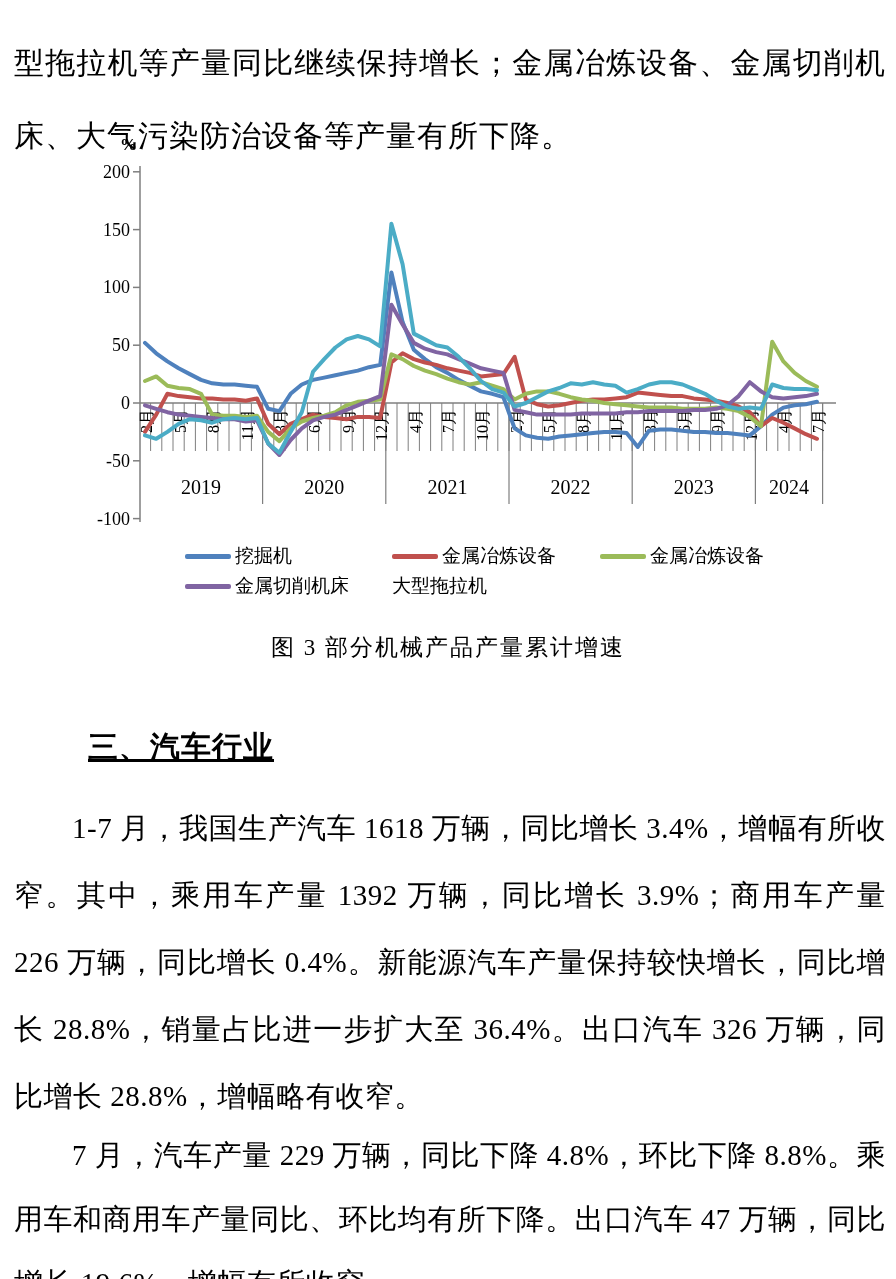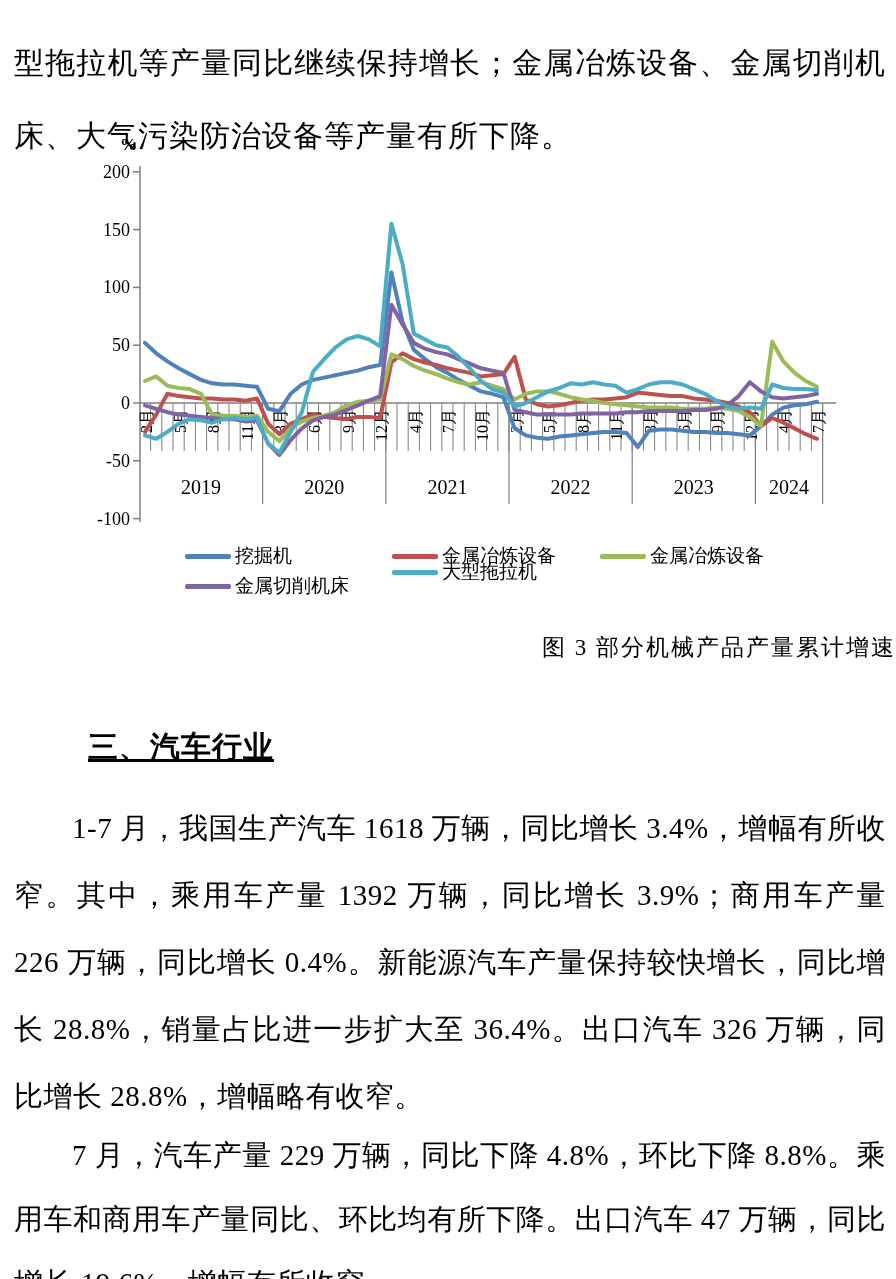--- a/index.html
+++ b/index.html
@@ -12,21 +12,21 @@
     position:absolute;top:-4px;left:14px;right:10px;
     font-size:30px;line-height:73px;text-align:justify;
     letter-spacing:1px;
   }
   .chart-wrap{position:absolute;left:96px;top:130px;width:800px;height:530px;}
   .legend{position:absolute;left:0;top:413px;width:800px;height:64px;}
   .legend-item{position:absolute;display:flex;align-items:center;height:26px;}
   .legend-swatch{display:inline-block;width:46px;height:5px;border-radius:2px;margin-right:4px;}
   .legend-label{font-size:19px;white-space:nowrap;}
   .caption{
-    position:absolute;top:632px;left:0;width:896px;text-align:right;
+    position:absolute;top:632px;left:0;width:896px;text-align:center;
     font-size:23px;letter-spacing:2px;
   }
   .heading{
     position:absolute;top:727px;left:88px;
     font-size:30px;font-weight:bold;
     font-family:"Liberation Sans","DejaVu Sans",sans-serif;
     letter-spacing:1px;
     text-decoration:underline;
   }
   .para{
@@ -171,21 +171,21 @@
       <span class="legend-label">金属冶炼设备</span>
     </div>
     <div class="legend-item" style="left:504px;top:0;">
       <span class="legend-swatch" style="background: rgb(155, 187, 89);"></span>
       <span class="legend-label">金属冶炼设备</span>
     </div>
     <div class="legend-item" style="left:89px;top:30px;">
       <span class="legend-swatch" style="background: rgb(128, 100, 162);"></span>
       <span class="legend-label">金属切削机床</span>
     </div>
-    <div class="legend-item" style="left:296px;top:16px;">
+    <div class="legend-item" style="left:296px;top:30px;flex-direction:column;">
       <span class="legend-swatch" style="background: rgb(75, 172, 198);"></span>
       <span class="legend-label">大型拖拉机</span>
     </div>
   </div>
 </div>
 
 <div class="caption">图 3  部分机械产品产量累计增速</div>
 
 <div class="heading">三、汽车行业</div>
 

